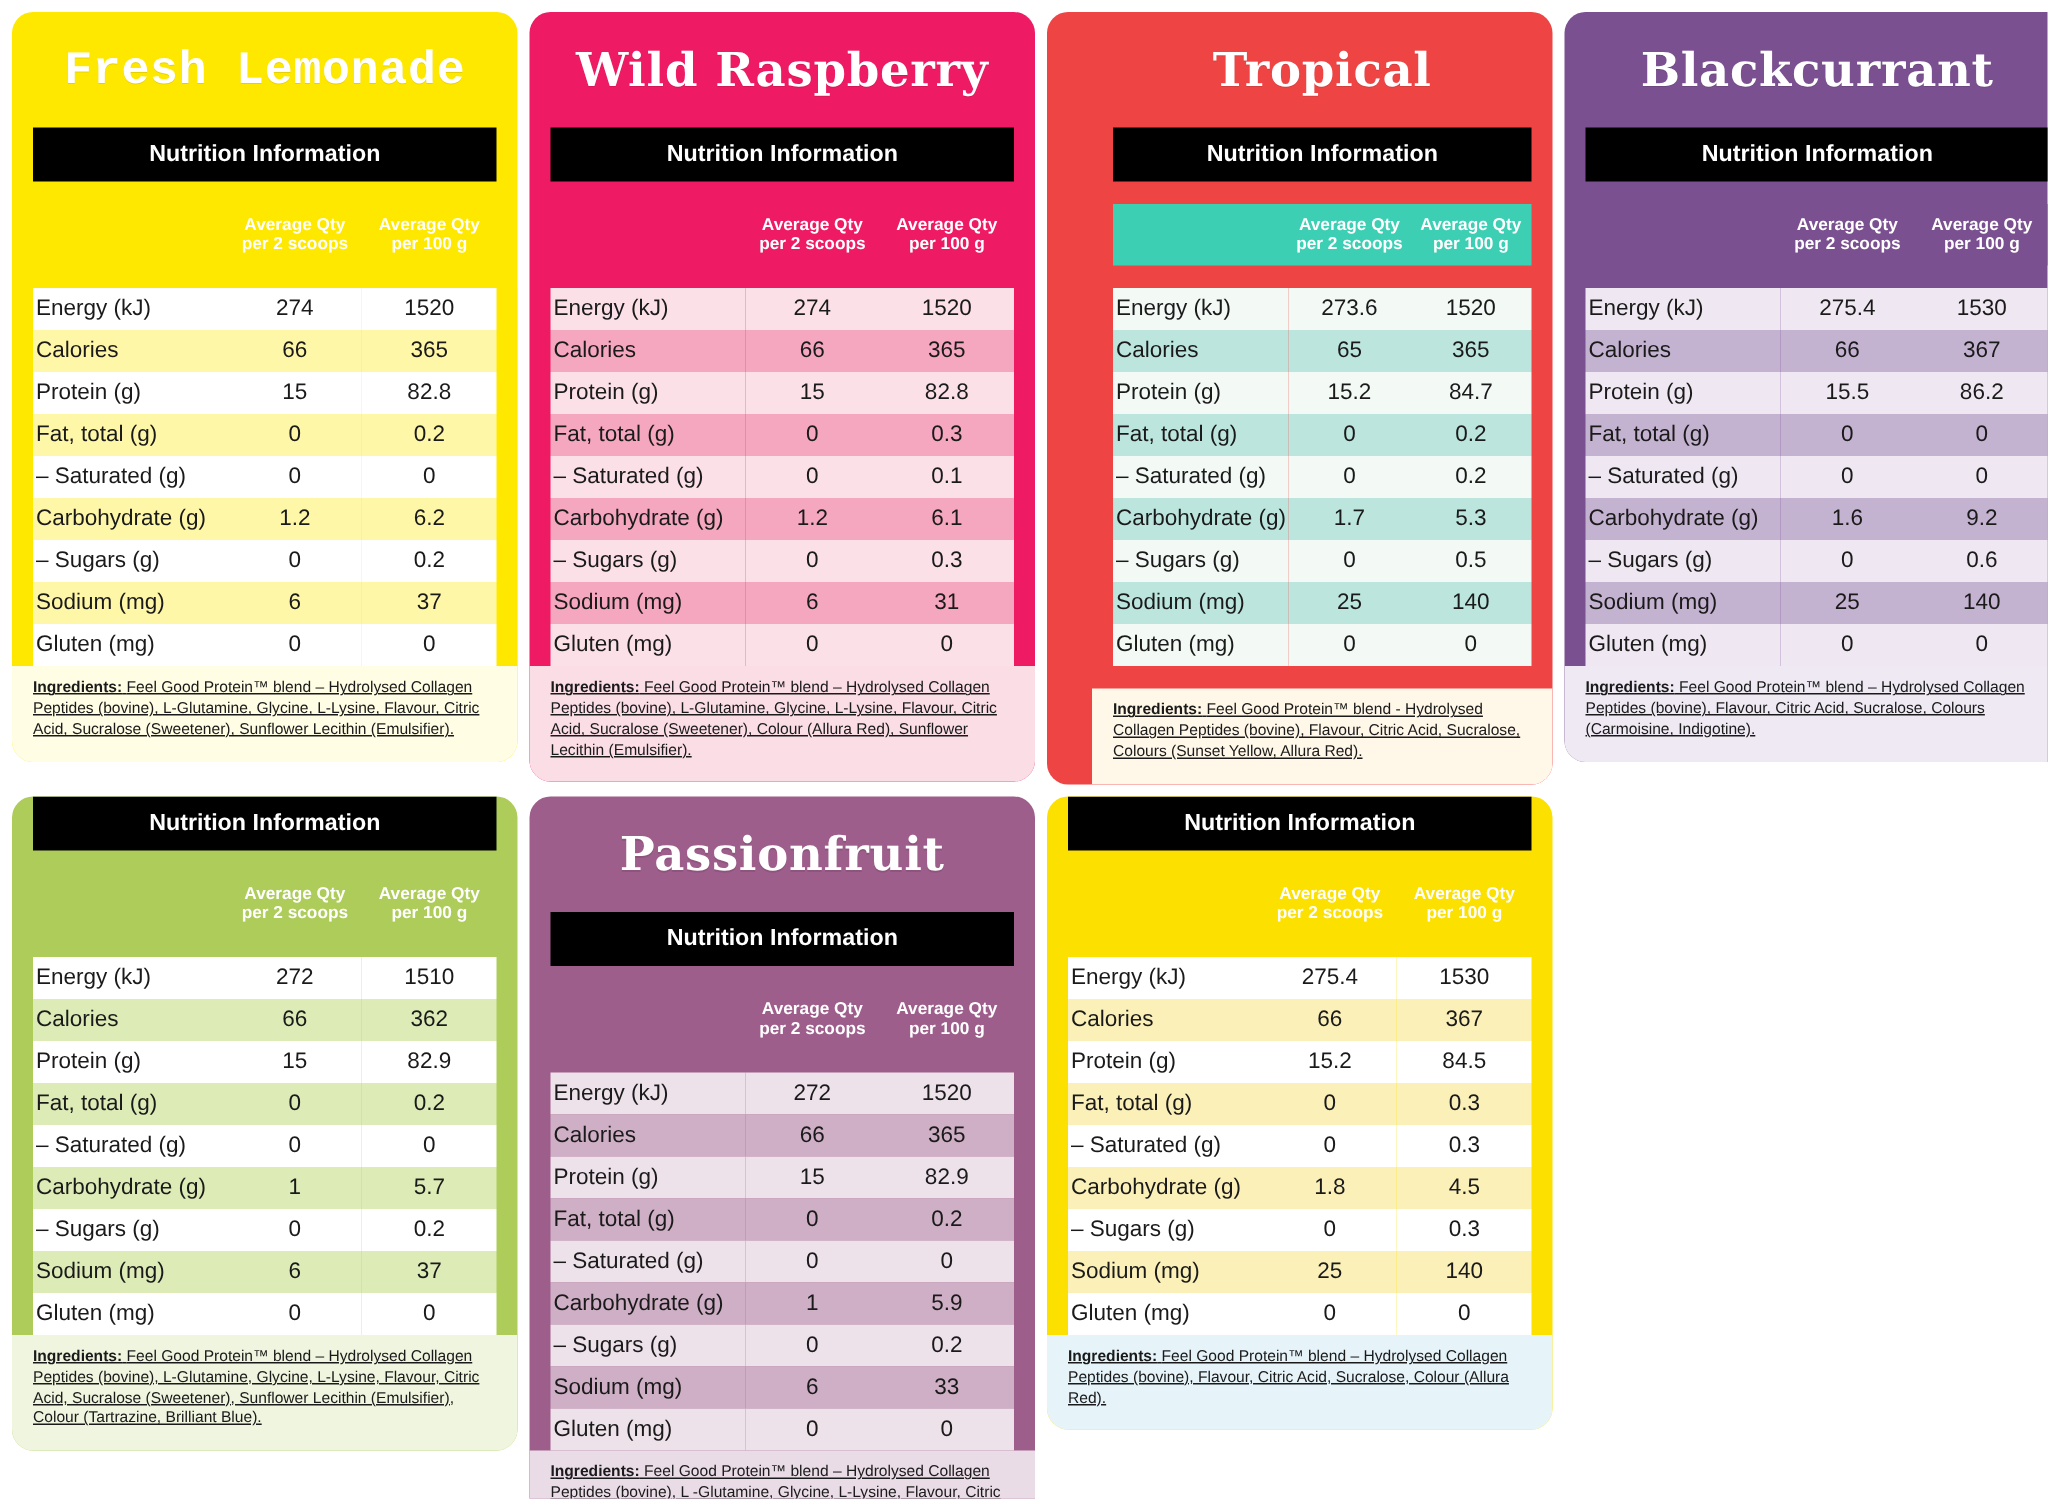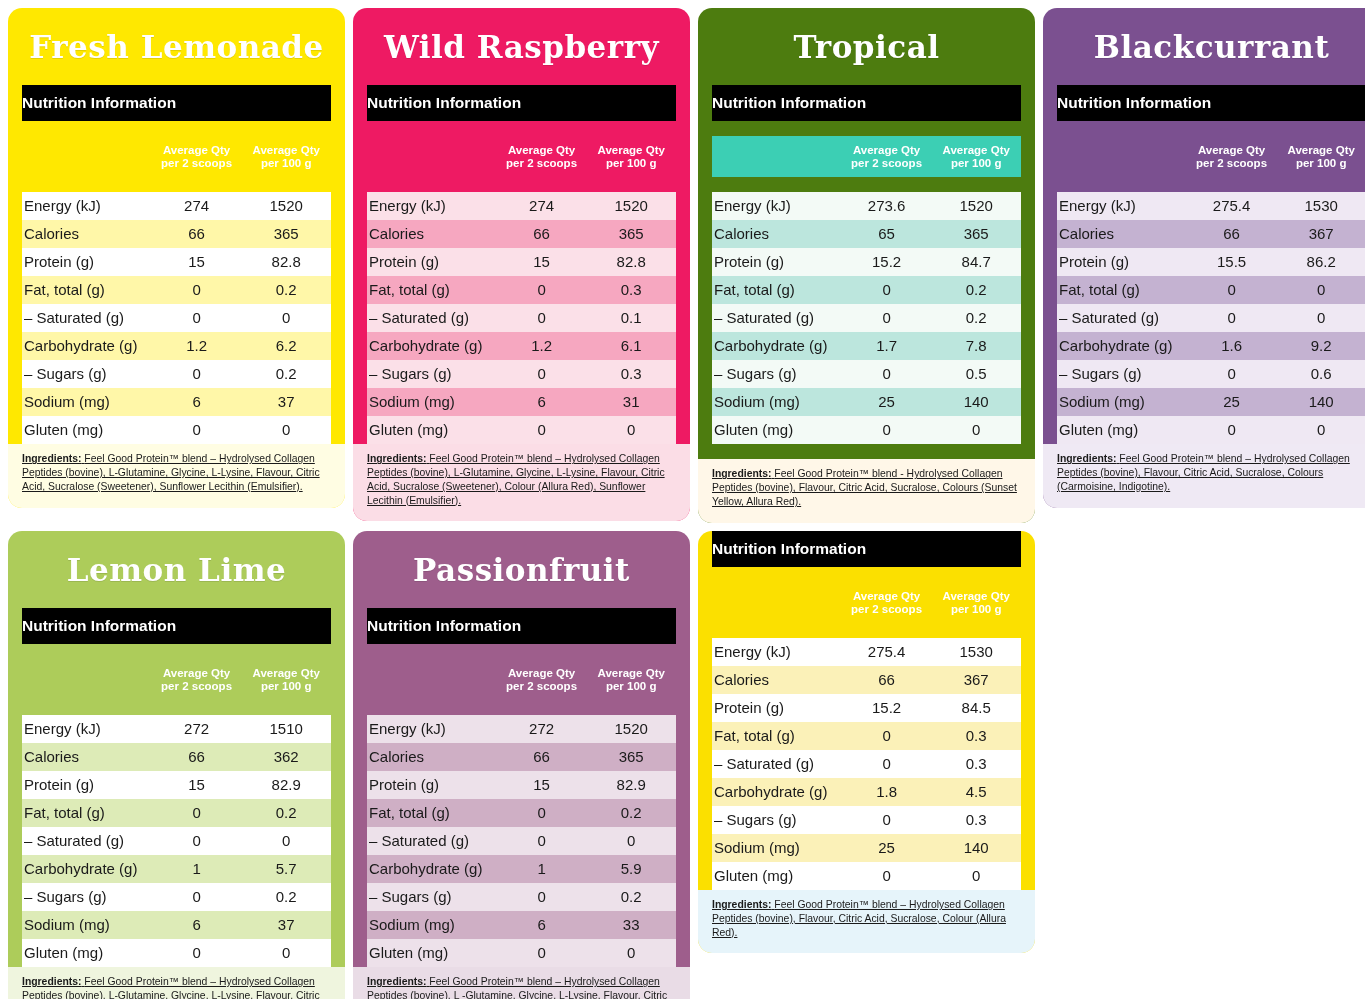--- a/index.html
+++ b/index.html
@@ -33,20 +33,21 @@
     font-size: 31px;
     letter-spacing: 0.5px;
     padding: 24px 6px 22px 6px;
     line-height: 1;
     text-shadow: 0 1px 0 rgba(0,0,0,0.10);
   }
 
   .nutri-header {
     background: #000000;
     color: #ffffff;
+    text-align: center;
     font-weight: bold;
     font-size: 15.5px;
     padding: 9px 0 9px 0;
     margin: 0 14px;
   }
 
   .col-head {
     display: flex;
     color: #ffffff;
     font-weight: bold;
@@ -76,34 +77,34 @@
     font-size: 10.4px;
     line-height: 1.32;
     color: #1a1a1a;
     padding: 8px 14px 14px 14px;
     text-decoration: underline;
   }
   .ingredients b { font-weight: bold; }
 
   
   .t-lemonade   { background:#FFE800; }
-  .t-lemonade .card-title { color:#ffffff; }
+  .t-lemonade .card-title { color:#ffffff;font-family:Liberation Mono, monospace; }
   .t-lemonade .col-head { background:#FFE800; }
   .t-lemonade .body { background:#FFE800; }
   .t-lemonade .odd  { background:#FFF7A8; }
   .t-lemonade .even { background:#ffffff; }
   .t-lemonade .ing-wrap { background:#FFFDE3; }
 
   .t-raspberry  { background:#EE1A63; }
   .t-raspberry .col-head { background:#EE1A63; }
   .t-raspberry .odd  { background:#F6A7C0; }
   .t-raspberry .even { background:#FBE0E8; }
   .t-raspberry .ing-wrap { background:#FBDDE6; }
 
-  .t-tropical   { background:#4d7c0f; }
+  .t-tropical   { background:#ef4444;padding-left:30px; }
   .t-tropical .col-head { background:#3CCFB4; }
   .t-tropical .odd  { background:#BCE6DD; }
   .t-tropical .even { background:#F3FAF6; }
   .t-tropical .ing-wrap { background:#FFF7E8;margin-top:15px; }
 
   .t-blackcurrant { background:#7B5090; }
   .t-blackcurrant .col-head { background:#7B5090; }
   .t-blackcurrant .odd  { background:#C4B2D1; }
   .t-blackcurrant .even { background:#EFE8F3; }
   .t-blackcurrant .ing-wrap { background:#EFE9F4; }
@@ -310,21 +311,21 @@
               <td class="val">0.2</td>
             </tr>
             <tr class="even">
               <td class="label">– Saturated (g)</td>
               <td class="val">0</td>
               <td class="val">0.2</td>
             </tr>
             <tr class="odd">
               <td class="label">Carbohydrate (g)</td>
               <td class="val">1.7</td>
-              <td class="val">7.8</td>
+              <td class="val">5.3</td>
             </tr>
             <tr class="even">
               <td class="label">– Sugars (g)</td>
               <td class="val">0</td>
               <td class="val">0.5</td>
             </tr>
             <tr class="odd">
               <td class="label">Sodium (mg)</td>
               <td class="val">25</td>
               <td class="val">140</td>
@@ -404,21 +405,20 @@
               <td class="val">0</td>
             </tr>
           </tbody>
         </table>
       </div>
       <div class="ing-wrap">
         <div class="ingredients"><b>Ingredients:</b> <span>Feel Good Protein™ blend – Hydrolysed Collagen Peptides (bovine), Flavour, Citric Acid, Sucralose, Colours (Carmoisine, Indigotine).</span></div>
       </div>
     </div>
     <div class="card t-lemonlime">
-      <div class="card-title">Lemon Lime</div>
       <div class="nutri-header">Nutrition Information</div>
       <div class="col-head">
         <div class="c0"></div>
         <div class="c1">
           <div>Average Qty</div>
           <div>per 2 scoops</div>
         </div>
         <div class="c2">
           <div>Average Qty</div>
           <div>per 100 g</div>

